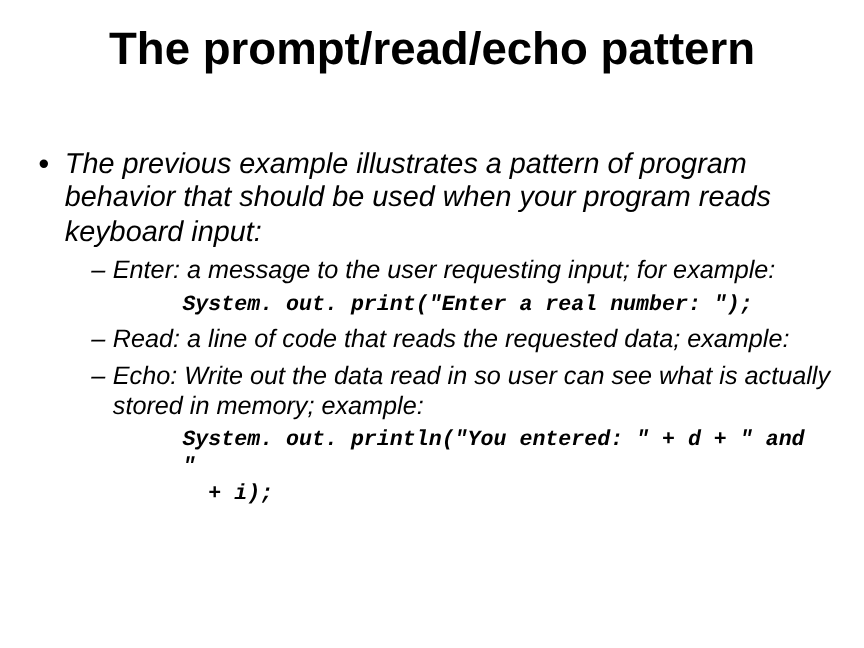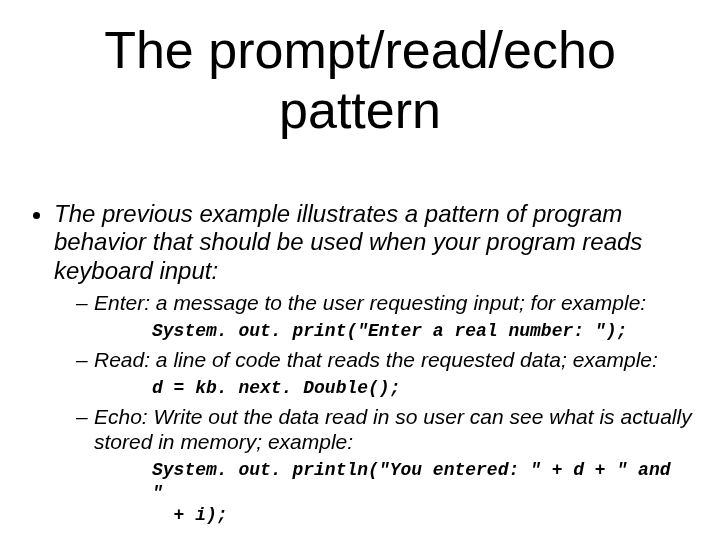--- a/index.html
+++ b/index.html
@@ -11,24 +11,24 @@
     font-family: Arial, Helvetica, sans-serif;
     color: #000;
   }
   .slide {
     box-sizing: border-box;
     width: 720px;
     height: 540px;
     padding: 14px 28px 20px 28px;
   }
   .title {
-    font-size: 52px;
+    font-size: 38px;
     text-align: center;
     margin: 6px 0 60px 0;
-    font-weight: normal;
+    font-weight: bold;
     letter-spacing: 0px;
   }
   ul.top {
     list-style: disc;
     margin: 0;
     padding-left: 26px;
     font-style: italic;
   }
   ul.top > li {
     font-size: 24px;
@@ -72,21 +72,20 @@
     <li>
       <span>The previous example illustrates a pattern of program behavior that should be used when your program reads keyboard input:</span>
 
       <ul class="sub">
         <li>
           <span>Enter: a message to the user requesting input; for example:</span>
           <div class="code">System. out. print("Enter a real number: ");</div>
         </li>
         <li>
           <span>Read: a line of code that reads the requested data; example:</span>
-          <div class="code">d = kb. next. Double();</div>
         </li>
         <li>
           <span>Echo: Write out the data read in so user can see what is actually stored in memory; example:</span>
           <div class="code">System. out. println("You entered: " + d + " and "
   + i);</div>
         </li>
       </ul>
     </li>
   </ul>
 </div>

